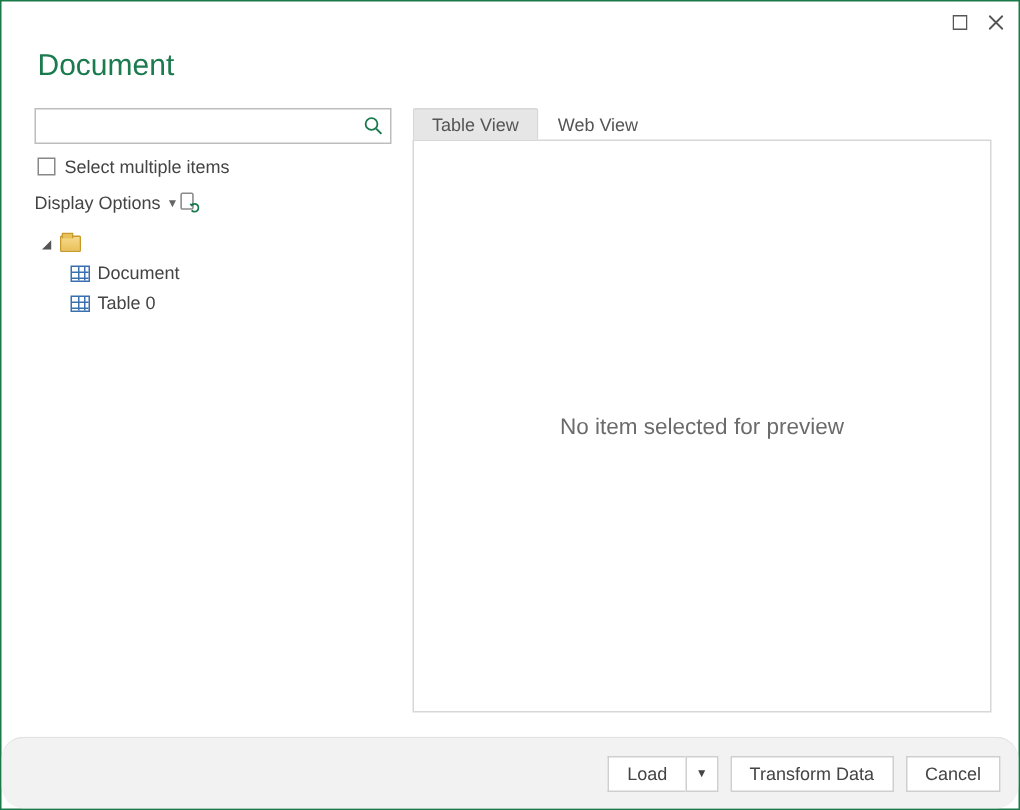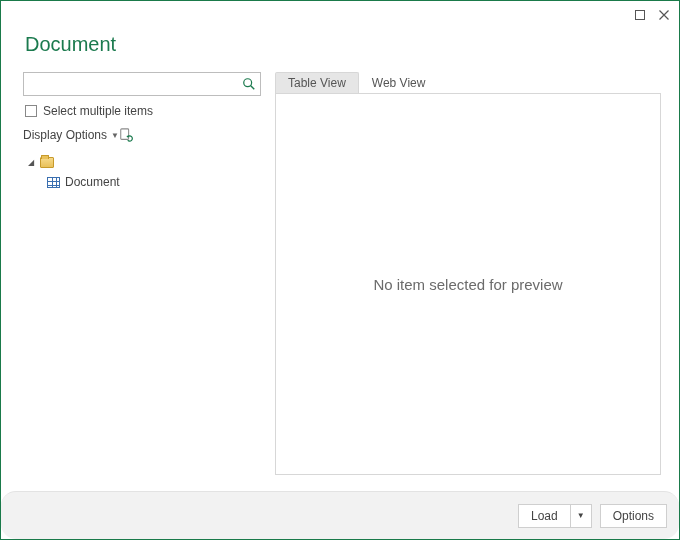--- a/index.html
+++ b/index.html
@@ -236,20 +236,24 @@
 
     <div class="tree">
       <div class="tree-row">
         <span class="exp">◢</span>
         <span class="folder-icon"></span>
       </div>
       <div class="tree-row child">
         <span class="table-icon"></span>
         <span>Document</span>
       </div>
+      <div class="tree-row child">
+        <span class="table-icon"></span>
+        <span>Table 0</span>
+      </div>
     </div>
 
   </div>
 
   <div class="right-pane">
     <div class="tabs">
       <div class="tab active">Table View</div>
       <div class="tab">Web View</div>
     </div>
     <div class="preview">
@@ -257,14 +261,15 @@
     </div>
   </div>
 
 </div>
 
 <div class="footer">
   <span class="btn-split">
     <span class="btn main">Load</span>
     <span class="btn drop">▼</span>
   </span>
-  <span class="btn">Options</span>
+  <span class="btn">Transform Data</span>
+  <span class="btn">Cancel</span>
 </div>
 
 </body></html>

